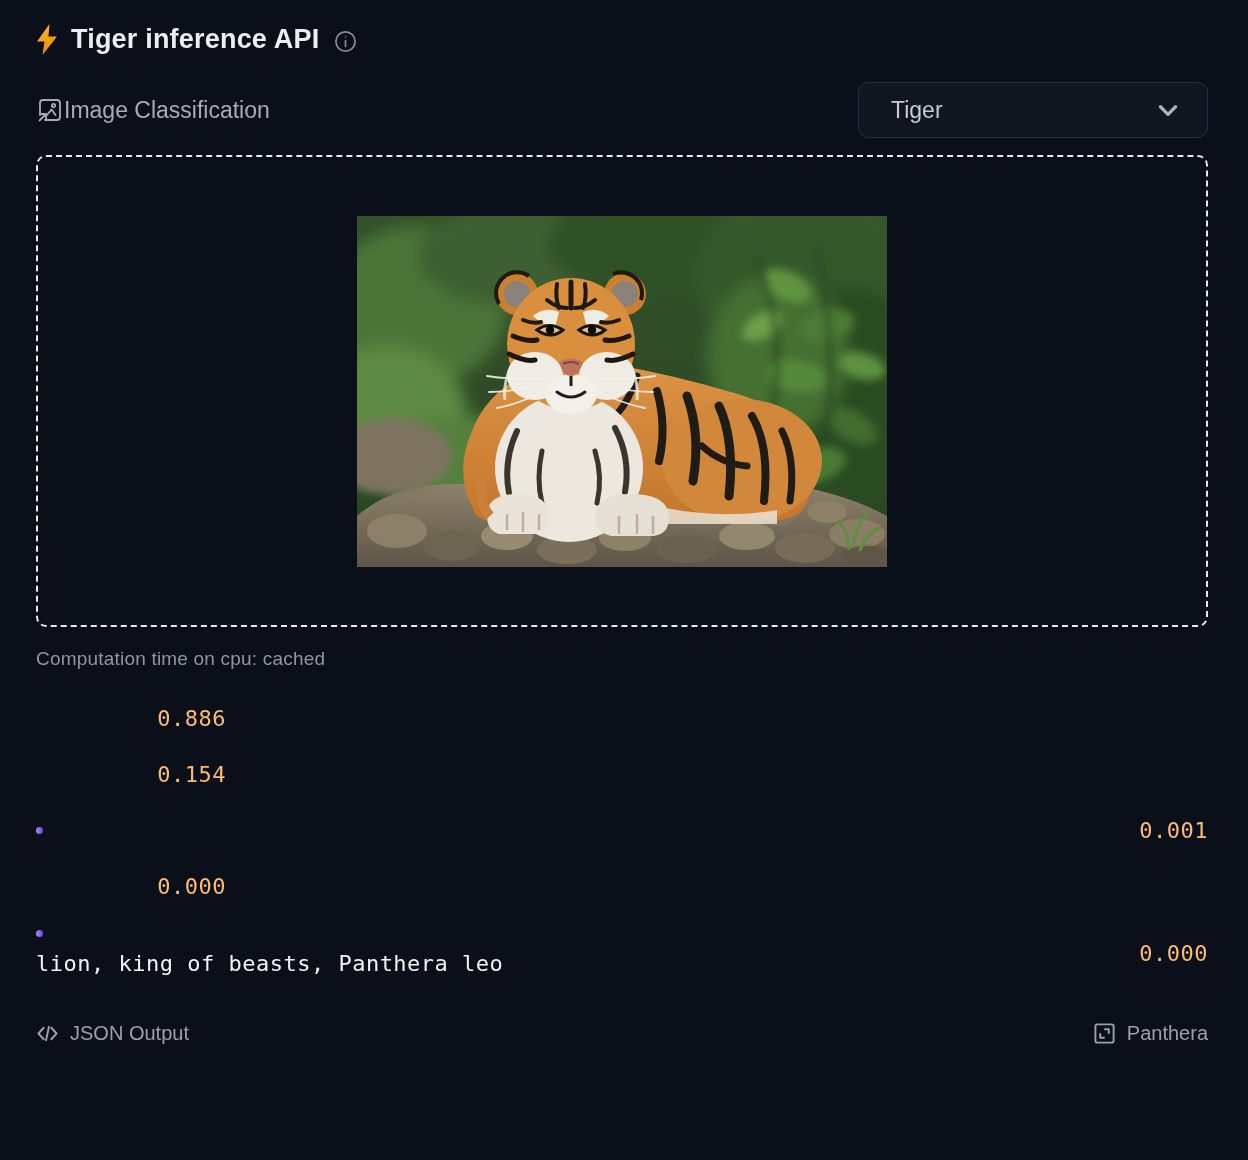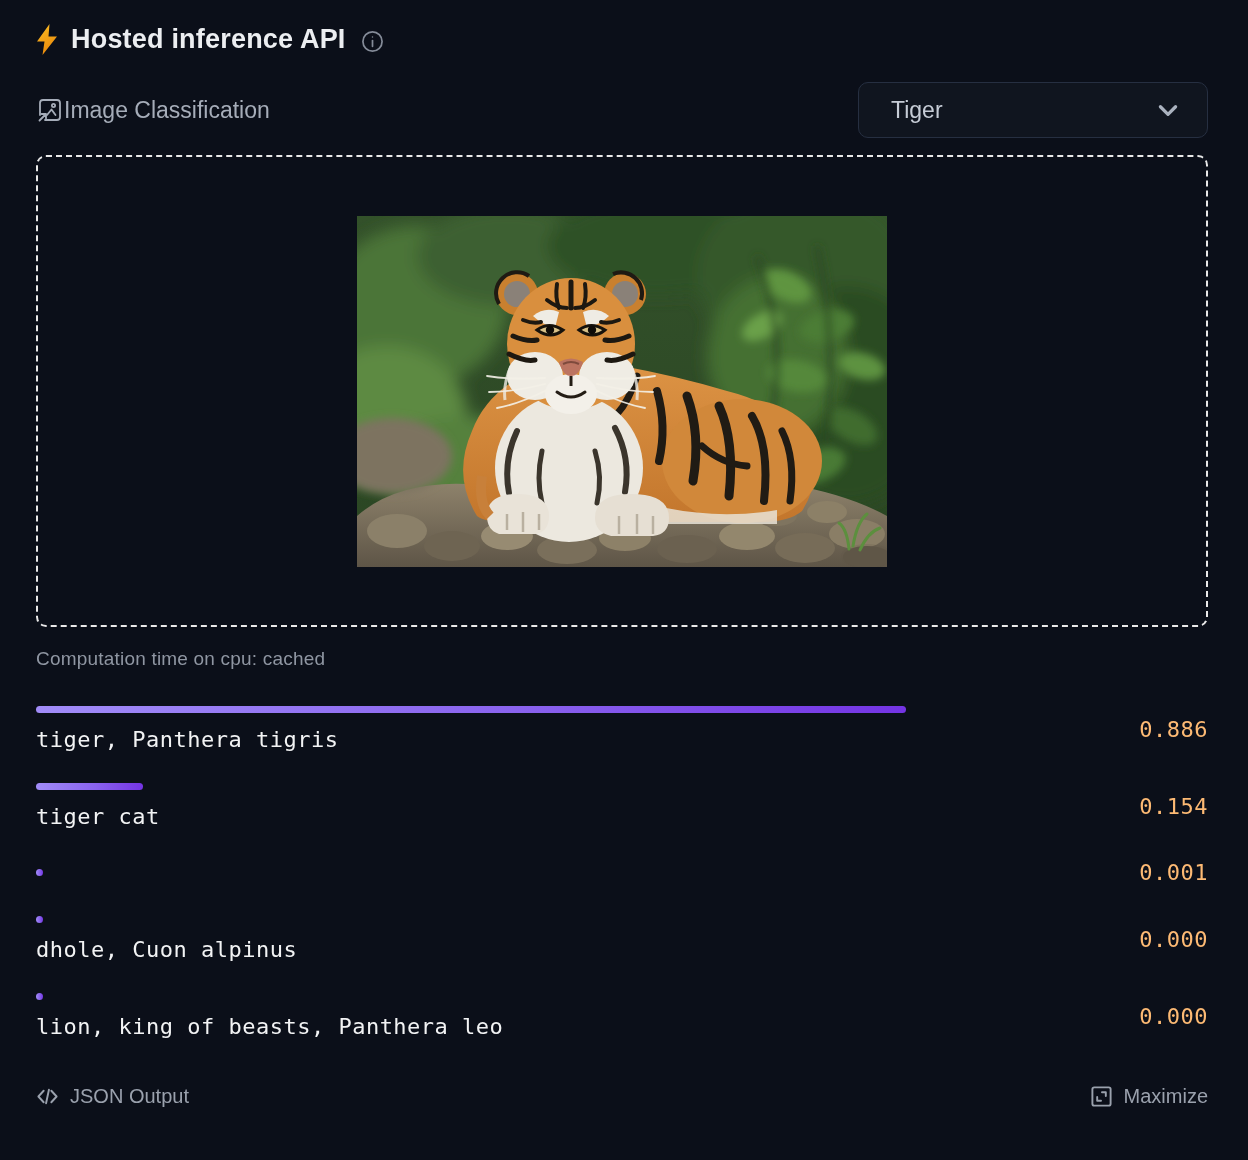--- a/index.html
+++ b/index.html
@@ -70,21 +70,21 @@
 <div class="header">
   <svg class="bolt" viewBox="0 0 22 31">
     <defs>
         <linearGradient id="bg1" x1="0" y1="0" x2="0.4" y2="1">
       <stop offset="0" stop-color="#fbbf24"></stop>
           <stop offset="1" stop-color="#ea8a0c"></stop>
     </linearGradient>
       </defs>
     <path d="M13.5 0 L1 17.5 L8.5 17.5 L6.5 31 L21 12.5 L12.5 12.5 Z" fill="url(#bg1)"></path>
   </svg>
-  <div class="title">Hosted inference API</div>
+  <div class="title">Tiger inference API</div>
   <svg class="info" viewBox="0 0 24 24" fill="none" stroke="#848b98" stroke-width="1.8">
     <circle cx="12" cy="12" r="10"></circle>
     <line x1="12" y1="11" x2="12" y2="17" stroke-linecap="round"></line>
     <circle cx="12" cy="7.2" r="0.8" fill="#848b98" stroke="none"></circle>
   </svg>
 </div>
 
 <div class="toolbar">
   <div class="task">
     <svg class="task-icon" viewBox="0 0 28 28" fill="none" stroke="#a6adb9" stroke-width="1.8" stroke-linecap="round" stroke-linejoin="round">
@@ -278,55 +278,37 @@
       </g>
     </g>
   </svg>
 </div>
 
 <div class="computation">Computation time on cpu: cached</div>
 
 <div class="results">
 
   <div class="result-row">
-    <div class="result-left">
-      <div class="bar-track">
-          <div class="bar" style="width: 88.6%;"></div>
-        </div>
-      <div class="result-label">tiger, Panthera tigris</div>
-    </div>
     <div class="result-score">0.886</div>
   </div>
 
   <div class="result-row">
-    <div class="result-left">
-      <div class="bar-track">
-          <div class="bar" style="width: 10.9%;"></div>
-        </div>
-      <div class="result-label">tiger cat</div>
-    </div>
     <div class="result-score">0.154</div>
   </div>
 
   <div class="result-row">
     <div class="result-left">
       <div class="bar-track">
           <div class="bar" style="width: 0.1%;"></div>
         </div>
     </div>
     <div class="result-score">0.001</div>
   </div>
 
   <div class="result-row">
-    <div class="result-left">
-      <div class="bar-track">
-          <div class="bar" style="width: 0%;"></div>
-        </div>
-      <div class="result-label">dhole, Cuon alpinus</div>
-    </div>
     <div class="result-score">0.000</div>
   </div>
 
   <div class="result-row">
     <div class="result-left">
       <div class="bar-track">
           <div class="bar" style="width: 0%;"></div>
         </div>
       <div class="result-label">lion, king of beasts, Panthera leo</div>
     </div>
@@ -343,15 +325,15 @@
       <line x1="13.5" y1="5" x2="10.5" y2="19"></line>
     </svg>
     <span>JSON Output</span>
   </div>
   <div class="footer-btn">
     <svg class="footer-icon" viewBox="0 0 24 24" fill="none" stroke="#9aa1ad" stroke-width="2" stroke-linecap="round" stroke-linejoin="round">
       <rect x="2.5" y="2.5" width="19" height="19" rx="2"></rect>
       <polyline points="12.5,7.5 16.5,7.5 16.5,11.5"></polyline>
       <polyline points="11.5,16.5 7.5,16.5 7.5,12.5"></polyline>
     </svg>
-    <span>Maximize</span>
+    <span>Panthera</span>
   </div>
 </div>
 
 </body></html>

